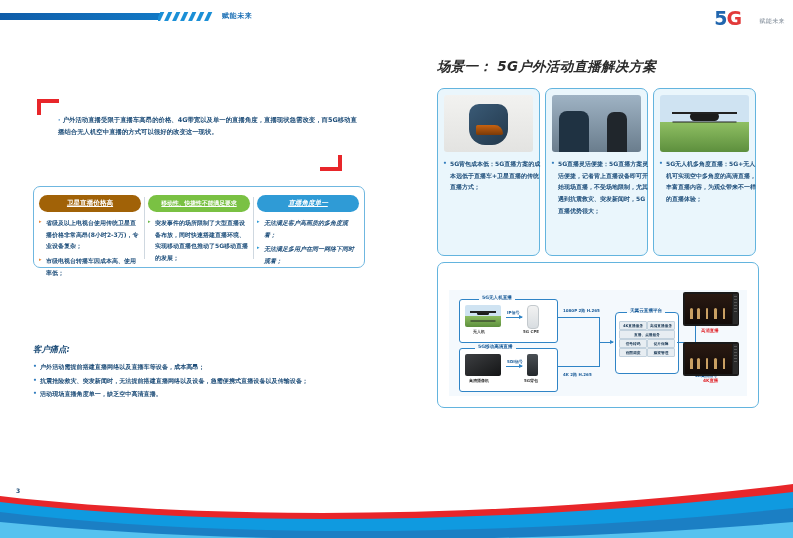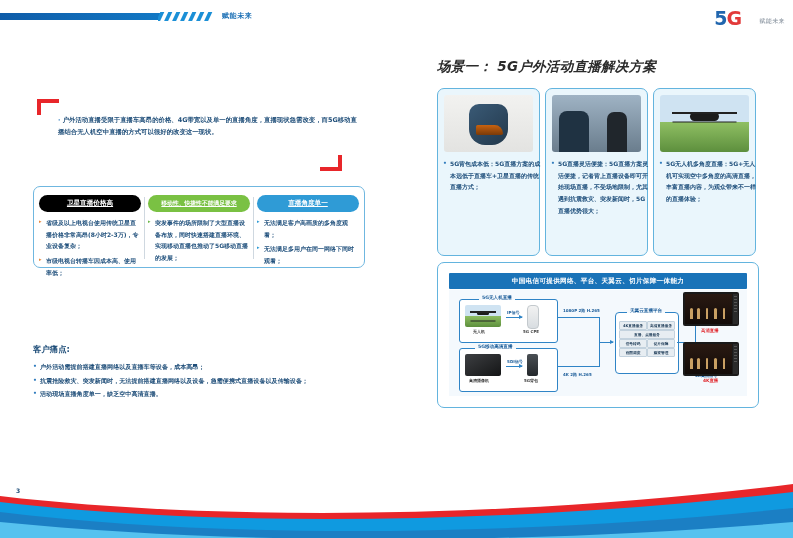--- a/index.html
+++ b/index.html
@@ -127,44 +127,44 @@
 
   <div class="introtxt">
     <span class="dot">·&nbsp;</span><span>户外活动直播受限于直播车高昂的价格、4G带宽以及单一的直播角度，直播现状急需改变，而5G移动直播结合无人机空中直播的方式可以很好的改变这一现状。</span>
   </div>
 
   <div class="panel" style="left:33px;top:186px;width:330px;height:80px;">
     <div class="divid" style="left:110px;top:10px;height:62px;"></div>
     <div class="divid" style="left:219px;top:10px;height:62px;"></div>
 
     <div class="ccard g1" style="left:5px;top:8px;">
-      <div class="chead" style="background:#000000;text-decoration:underline;">卫星直播价格高</div>
+      <div class="chead" style="background:#a16207;text-decoration:underline;">卫星直播价格高</div>
       <div class="cbody">
         <p>省级及以上电视台使用传统卫星直播价格非常高昂(8小时2-3万)，专业设备复杂；</p>
         <p>市级电视台转播车因成本高、使用率低；</p>
       </div>
     </div>
 
     <div class="ccard g2" style="left:114px;top:8px;">
       <div class="chead" style="background:#7ac143;font-size:5.8px;">移动性、快捷性不能满足要求</div>
       <div class="cbody">
         <p>突发事件的场所限制了大型直播设备布放，同时快速搭建直播环境、实现移动直播也推动了5G移动直播的发展；</p>
       </div>
     </div>
 
-    <div class="ccard g3" style="left:223px;top:8px;">
+    <div class="ccard g3" style="left:223px;top:8px;font-style:italic;">
       <div class="chead" style="background:#2f9bd6;">直播角度单一</div>
       <div class="cbody">
         <p>无法满足客户高画质的多角度观看；</p>
         <p>无法满足多用户在同一网络下同时观看；</p>
       </div>
     </div>
   </div>
 
-  <div class="ptitle" style="left:33px;top:344px;">客户痛点:</div>
+  <div class="ptitle" style="left:33px;top:344px;font-style:italic;">客户痛点:</div>
   <div class="plist" style="left:33px;top:360px;width:335px;">
     <p>户外活动需提前搭建直播网络以及直播车等设备，成本高昂；</p>
     <p>抗震抢险救灾、突发新闻时，无法提前搭建直播网络以及设备，急需便携式直播设备以及传输设备；</p>
     <p>活动现场直播角度单一，缺乏空中高清直播。</p>
   </div>
 
   <div class="pgnum" style="left:16px;">3</div>
 </div>
 
 <div class="page pageR">
@@ -195,21 +195,20 @@
       </div>
     <div class="stext">
       <b>5G无人机多角度直播：</b><span>5G+无人机可实现空中多角度的高清直播，丰富直播内容，为观众带来不一样的直播体验；</span>
     </div>
   </div>
 
   <div class="pgnum" style="right:16px;">4</div>
 </div>
 
 <div class="dgm">
-  <div class="dgmbar">中国电信可提供网络、平台、天翼云、切片保障一体能力</div>
   <div class="dgminner">
 
     <div class="srcbox" style="left:10px;top:9px;width:97px;height:42px;"></div>
     <div class="srclabel" style="left:30px;top:5px;">5G无人机直播</div>
     <div style="position:absolute;left:16px;top:15px;width:36px;height:22px;border-radius:2px;overflow:hidden;">
         <div class="ph-drone"></div>
       </div>
     <div class="tinylbl" style="left:24px;top:39px;">无人机</div>
     <div class="bluelbl" style="left:58px;top:20px;">IP信号</div>
     <div class="arw" style="left:57px;top:27px;width:16px;"></div>

